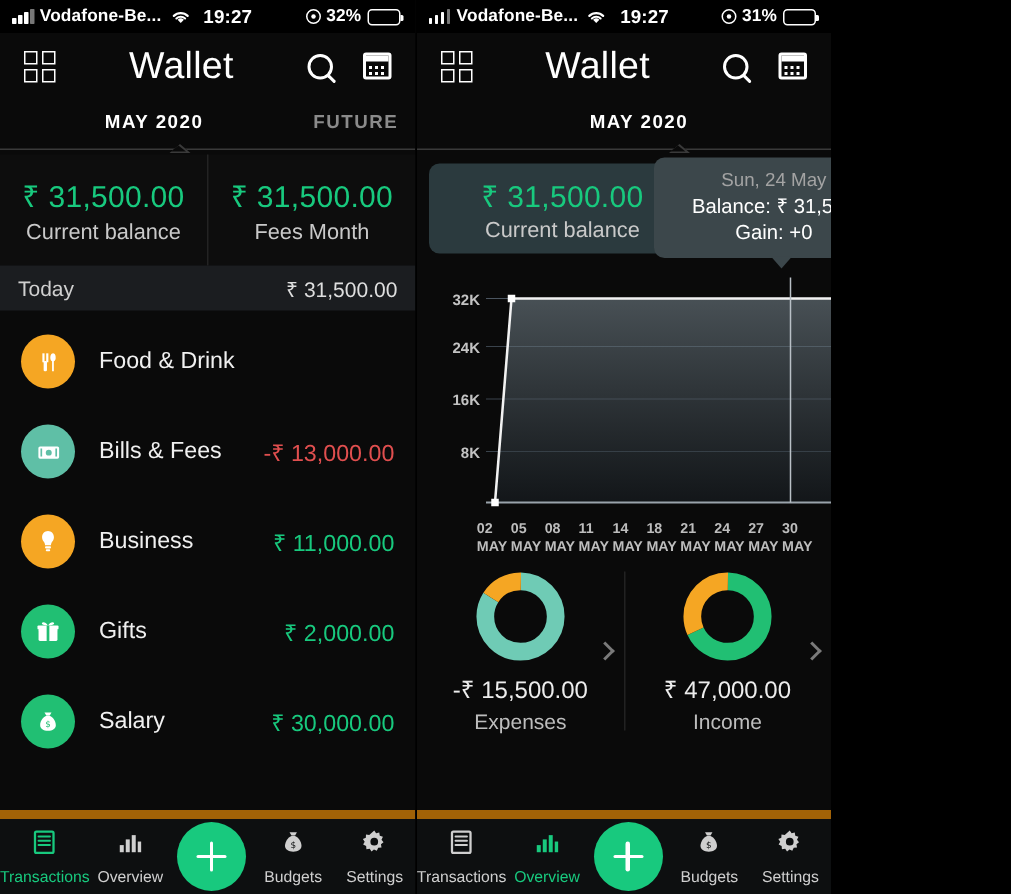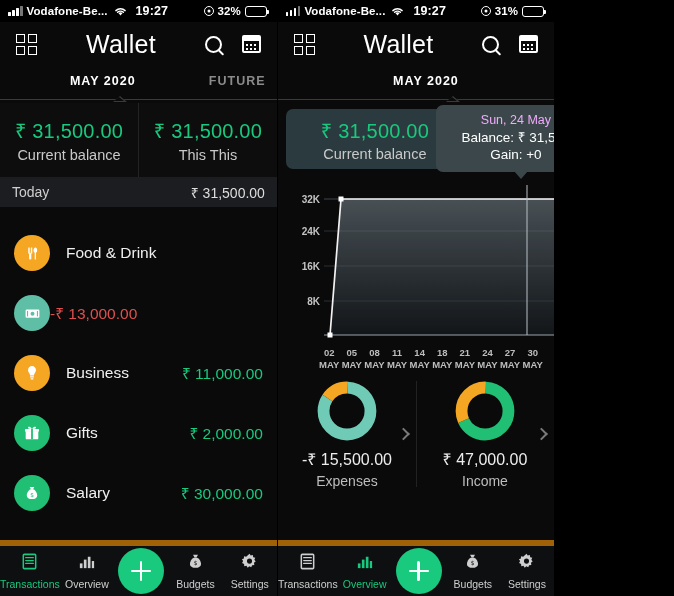--- a/index.html
+++ b/index.html
@@ -71,43 +71,43 @@
   .balcard + .balcard { border-left: 1px solid #232323; }
   .bal-amt { color:#18c97e; font-size: 20px; letter-spacing:.2px; }
   .bal-lab { color:#c9c9c9; font-size: 14.5px; }
 
   
   .today-row { height: 30px; background:#1b1d20; display:flex; align-items:center; justify-content:space-between; padding: 0 12px; }
   .today-lab { color:#cfcfcf; font-size:14px; }
   .today-amt { color:#dedede; font-size:14px; }
 
   
-  .txlist { padding-top: 4px; margin-top: 12px; }
+  .txlist { padding-top: 4px; }
   .tx { display:flex; align-items:center; height: 60px; padding: 0 14px; cursor:pointer; }
   .tx-ic { width: 36px; height: 36px; border-radius: 50%; display:flex; align-items:center; justify-content:center; flex: 0 0 36px; }
   .tx-name { margin-left: 16px; color:#f0f0f0; font-size: 15.5px; flex:1; }
   .tx-amt { font-size: 15.5px; }
   .tx-amt.neg { color:#e04f4f; }
   .tx-amt.pos { color:#18c97e; }
 
   
   .rb-wrap { position:relative; height: 74px; padding: 6px 8px 0 8px; }
   .rb-card { width: 178px; height: 60px; background:#2b3a3e; border-radius: 7px;
              display:flex; flex-direction:column; align-items:center; justify-content:center; gap:2px; cursor:pointer;}
   .tooltip { position:absolute; left: 158px; top: 2px; width: 160px; background:#3c474b; border-radius: 7px;
              padding: 7px 8px 8px; text-align:center; color:#fff; line-height: 1.32; font-size: 13.5px; }
-  .tooltip .tt-date { font-size: 12.5px; color:#f0abfc; }
+  .tooltip .tt-date { font-size: 12.5px; color:#a3a3a3; }
   .tt-tail { position:absolute; left: 78px; bottom:-7px; width:0;height:0;
              border-left:7px solid transparent;border-right:7px solid transparent;border-top:8px solid #3c474b;}
 
   
   .chart-area { position: relative; height: 188px; padding: 8px 10px 0 6px; }
   .chart-svg { display:block; }
   .xlabels { display:flex; padding: 2px 0 0 34px; }
-  .xlab { flex:1; text-align:center; color:#bdbdbd; font-size: 9.5px; font-weight:bold; line-height:1.25; }
+  .xlab { flex:1; color:#bdbdbd; font-size: 9.5px; font-weight:bold; line-height:1.25; }
 
   
   .donuts { display:flex; height: 130px; margin-top: 4px; }
   .donut-cell { flex:1; display:flex; align-items:center; justify-content:center; position:relative; cursor:pointer; }
   .donut-cell + .donut-cell::before { content:""; position:absolute; left:0; top:12px; bottom:12px; width:1px; background:#222; }
   .donut-inner { display:flex; flex-direction:column; align-items:center; gap:6px; }
   .donut-amt { color:#ededed; font-size: 16px; }
   .donut-lab { color:#bdbdbd; font-size: 14px; margin-top:-3px;}
   .chev { position:absolute; right: 8px; top: 50%; transform: translateY(-50%) rotate(45deg);
           width: 9px; height: 9px; border-right: 2px solid #7a7a7a; border-top: 2px solid #7a7a7a; }
@@ -181,21 +181,21 @@
       </span>
     </div>
 
     <div class="balrow">
       <div class="balcard">
         <span class="bal-amt">₹ 31,500.00</span>
         <span class="bal-lab">Current balance</span>
       </div>
       <div class="balcard">
         <span class="bal-amt">₹ 31,500.00</span>
-        <span class="bal-lab">This This</span>
+        <span class="bal-lab">Fees Month</span>
       </div>
     </div>
 
     <div class="today-row">
       <span class="today-lab">Today</span>
       <span class="today-amt">₹ 31,500.00</span>
     </div>
 
     <div class="txlist">
 
@@ -213,20 +213,21 @@
 
       <div class="tx">
         <span class="tx-ic" style="background:#5FBFA6">
           <svg width="19" height="19" viewBox="0 0 22 22">
               <rect x="3" y="6.5" width="16" height="9.5" rx="1.3" fill="#fff"></rect>
               <circle cx="11" cy="11.3" r="2.3" fill="#5FBFA6"></circle>
               <rect x="4.6" y="8.1" width="1.3" height="6.2" fill="#5FBFA6"></rect>
               <rect x="16.1" y="8.1" width="1.3" height="6.2" fill="#5FBFA6"></rect>
             </svg>
         </span>
+        <span class="tx-name">Bills &amp; Fees</span>
         <span class="tx-amt neg">-₹ 13,000.00</span>
       </div>
 
       <div class="tx">
         <span class="tx-ic" style="background:#F5A623">
           <svg width="18" height="18" viewBox="0 0 20 20">
               <path d="M10 2.2c2.6 0 4.4 2.1 4.4 4.6 0 1.9-1.1 3-1.7 4-.4.7-.5 1.4-.5 2H7.8c0-.6-.1-1.3-.5-2-.6-1-1.7-2.1-1.7-4 0-2.5 1.8-4.6 4.4-4.6z" fill="#fff"></path>
               <rect x="7.8" y="13.6" width="4.4" height="1.5" rx=".6" fill="#fff"></rect>
               <rect x="8.4" y="15.8" width="3.2" height="1.4" rx=".6" fill="#fff"></rect>
             </svg>

